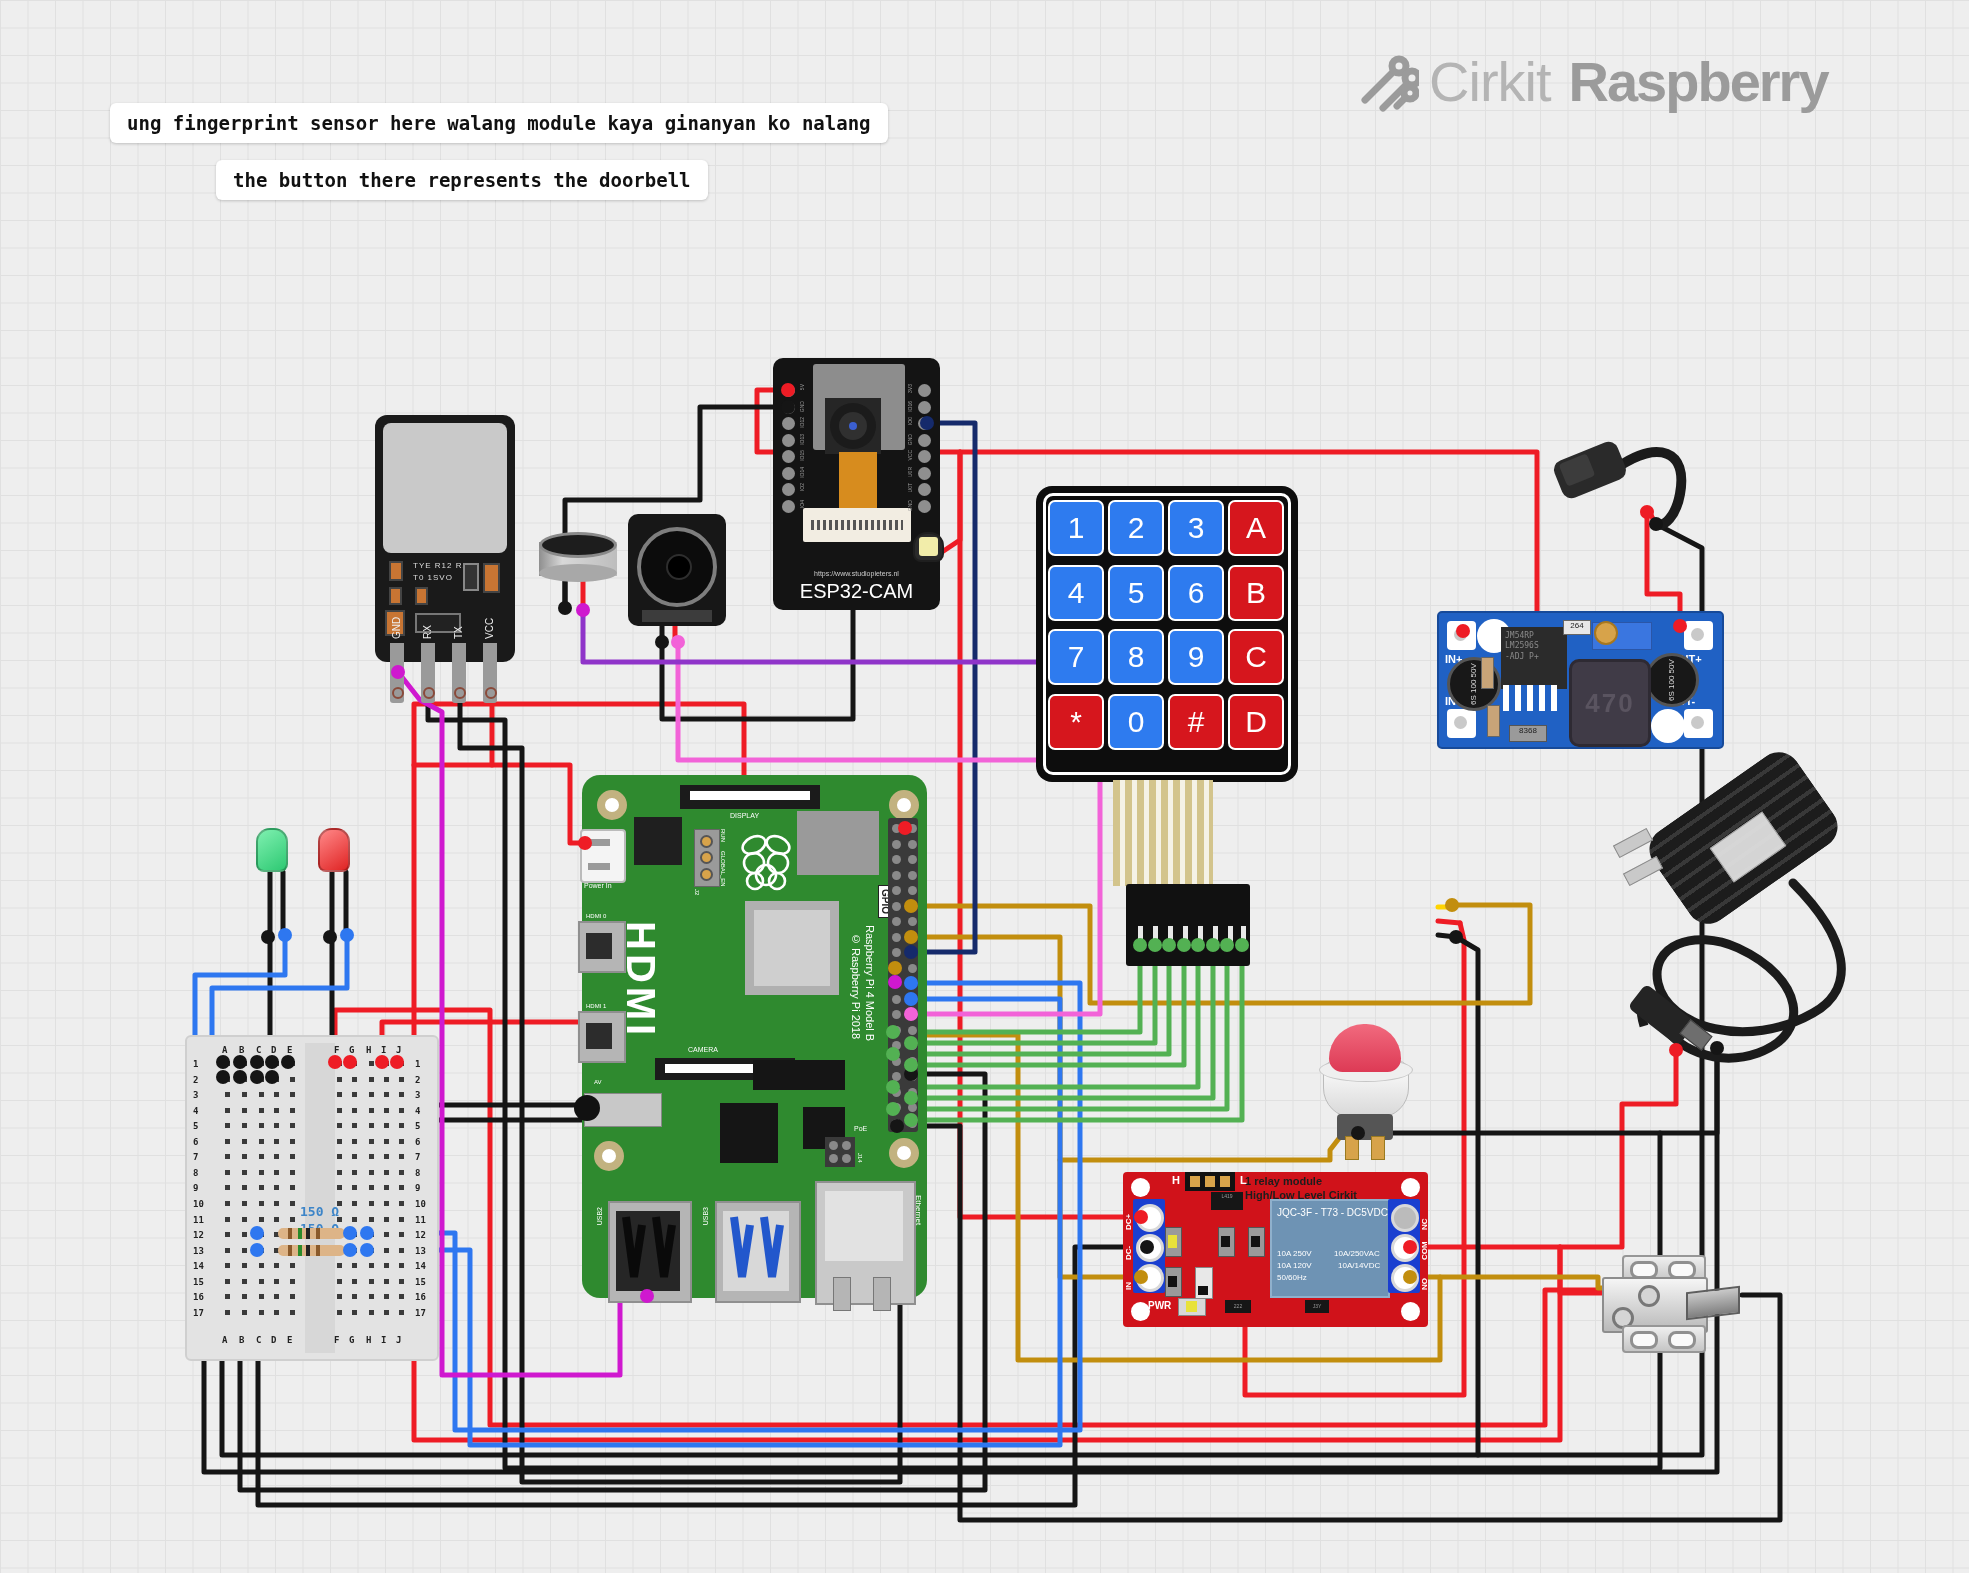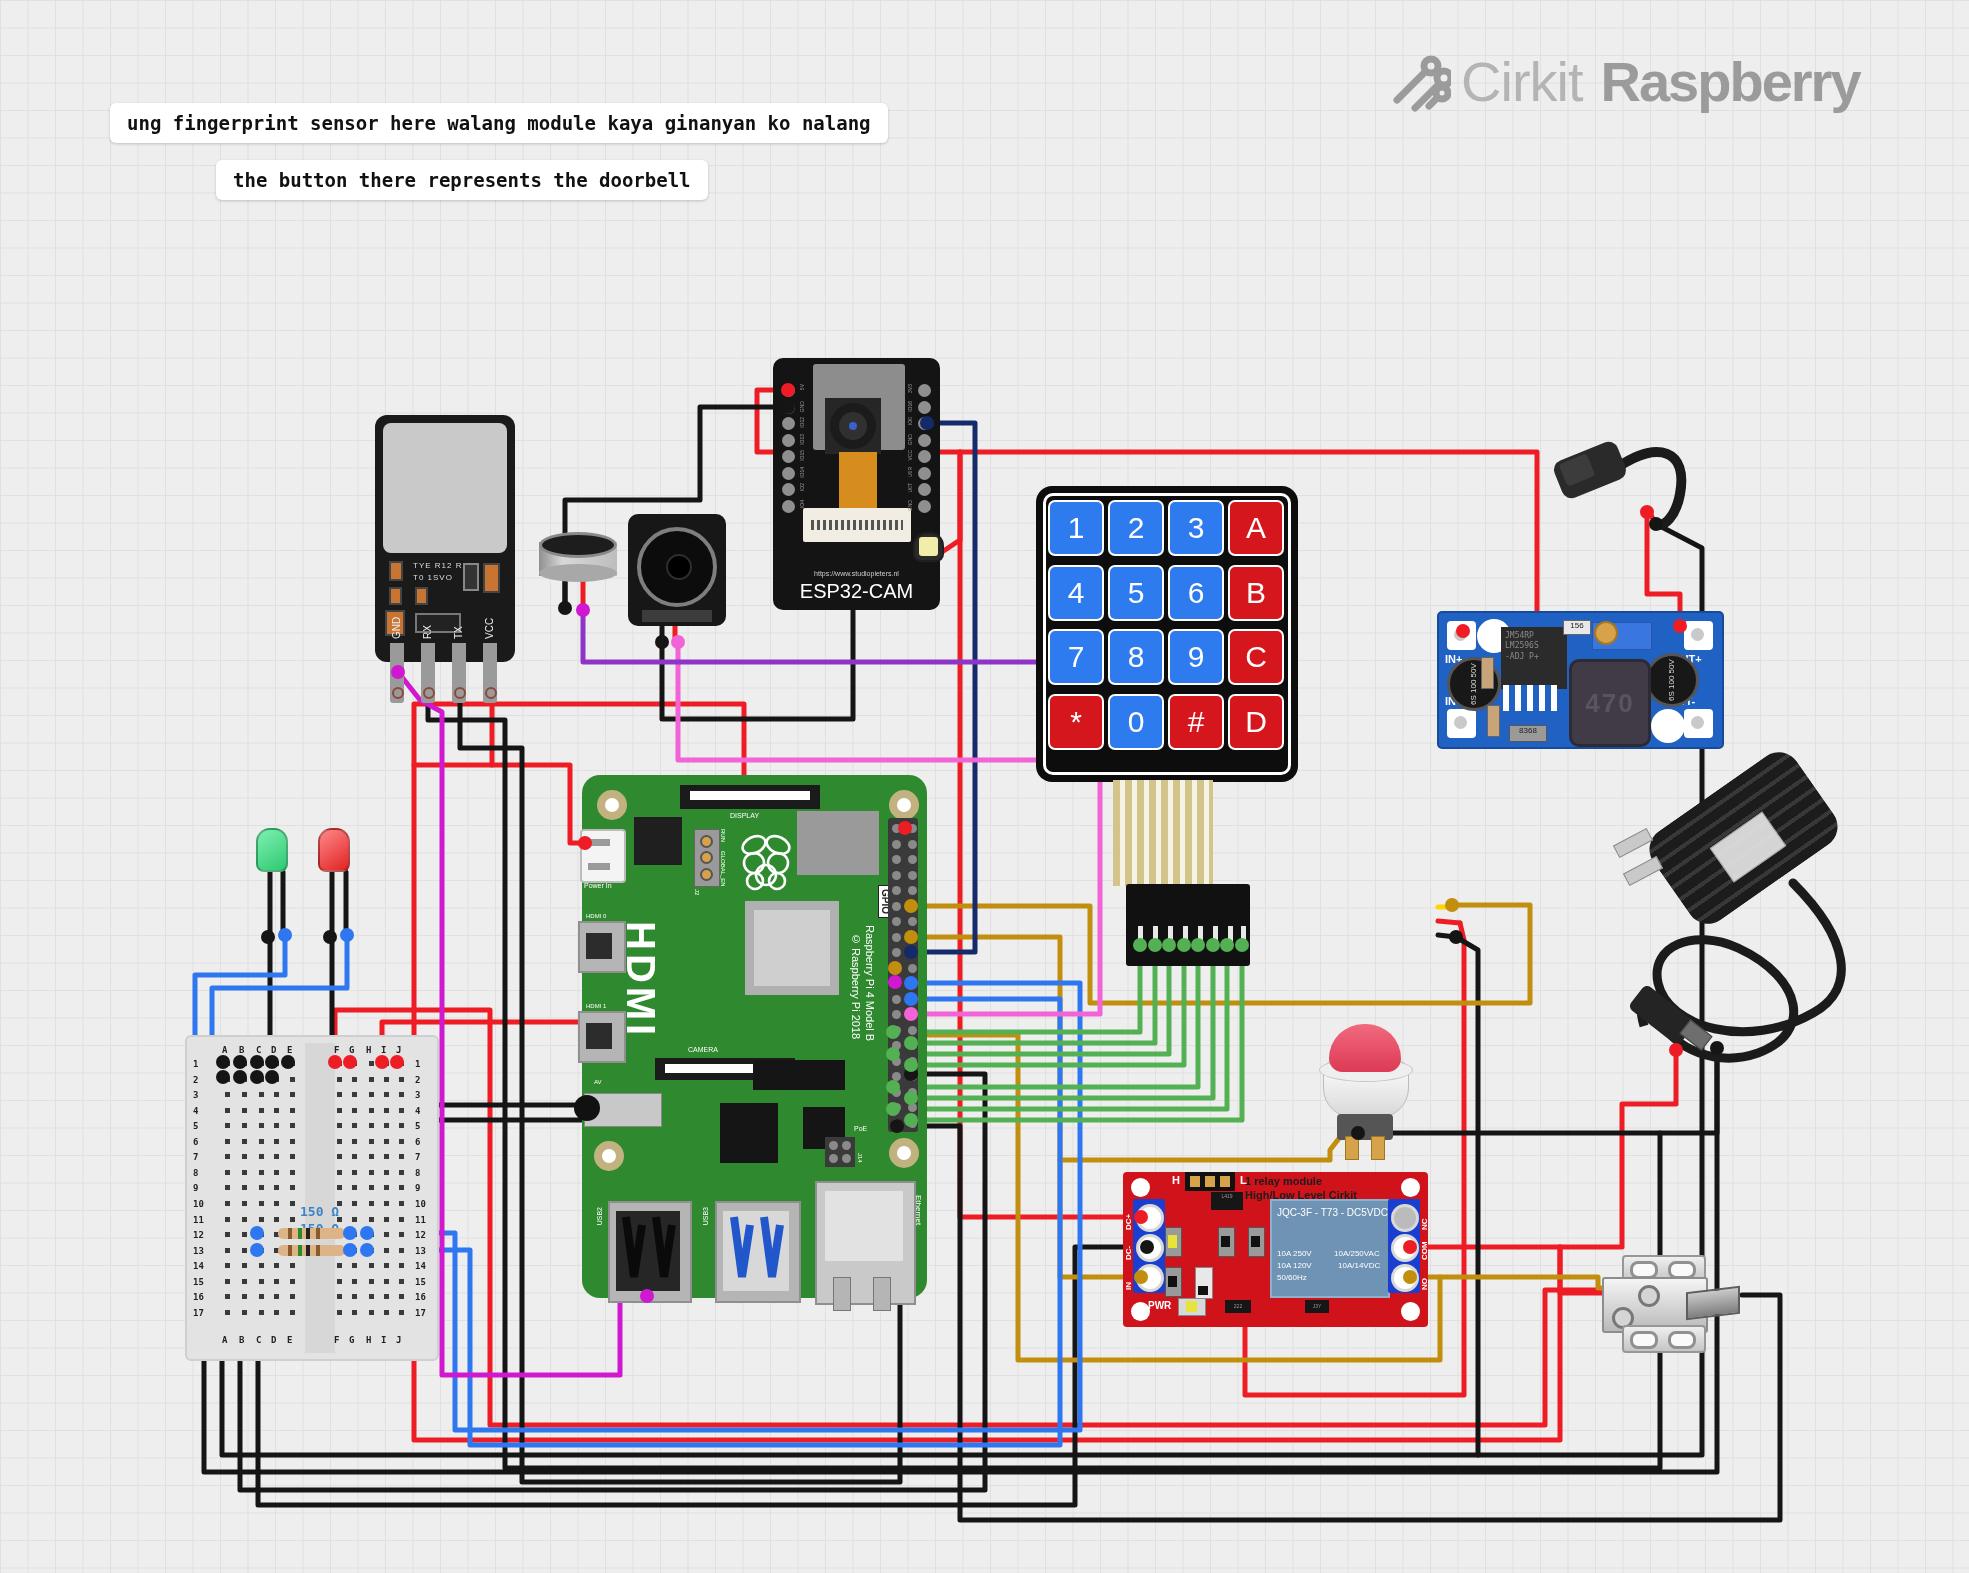--- a/index.html
+++ b/index.html
@@ -161,21 +161,21 @@
       <polyline points="1184,945 1184,1065 911,1065" fill="none" stroke="#53b153" stroke-width="5" stroke-linejoin="round" stroke-linecap="round"></polyline>
       <polyline points="1198,945 1198,1087 893,1087" fill="none" stroke="#53b153" stroke-width="5" stroke-linejoin="round" stroke-linecap="round"></polyline>
       <polyline points="1213,945 1213,1098 911,1098" fill="none" stroke="#53b153" stroke-width="5" stroke-linejoin="round" stroke-linecap="round"></polyline>
       <polyline points="1227,945 1227,1109 893,1109" fill="none" stroke="#53b153" stroke-width="5" stroke-linejoin="round" stroke-linecap="round"></polyline>
       <polyline points="1242,945 1242,1120 911,1120" fill="none" stroke="#53b153" stroke-width="5" stroke-linejoin="round" stroke-linecap="round"></polyline>
     </svg>
 
   <div class="note" style="left:216px;top:160px">the button there represents the doorbell</div>
   <div class="note" style="left:110px;top:103px">ung fingerprint sensor here walang module kaya ginanyan ko nalang</div>
 
-  <div class="logo" style="left:1385px;top:48px">
+  <div class="logo" style="left:1353px;top:48px">
     <svg width="66" height="66" viewBox="0 0 66 66">
       <g stroke="#9b9b9b" stroke-width="7" fill="none" stroke-linecap="round">
         <path d="M12 52 L40 24"></path>
           <circle cx="46" cy="18" r="7"></circle>
         <path d="M30 60 L54 36"></path>
           <circle cx="59" cy="30" r="7"></circle>
         <path d="M44 58 L52 50"></path>
           <circle cx="57" cy="45" r="6"></circle>
       </g>
     </svg>
@@ -331,21 +331,21 @@
     <div class="a" style="left:212px;top:96px;width:34px;height:34px;border-radius:50%;background:#fff"></div>
     <div class="cap" style="left:8px;top:44px">6S 100 50V</div>
     <div class="cap" style="left:206px;top:40px">6S 100 50V</div>
     <div class="ic" style="left:62px;top:14px;width:58px;height:54px">JM54RP
 LM2596S
 -ADJ P+</div>
     <div class="a" style="left:64px;top:72px;width:54px;height:26px;background:repeating-linear-gradient(90deg,#fff 0 6px,#2061c4 6px 12px)"></div>
     <div class="coil" style="left:130px;top:46px;width:76px;height:82px">470</div>
     <div class="a" style="left:153px;top:9px;width:58px;height:26px;background:#3a76e0;border:1px solid #2a56a8"></div>
     <div class="a" style="left:155px;top:8px;width:20px;height:20px;border-radius:50%;background:#d7a34a;border:2px solid #a8771e"></div>
-    <div class="a" style="left:124px;top:7px;width:26px;height:13px;background:#e8e8e8;color:#222;font-size:8px;text-align:center;border:1px solid #666">156</div>
+    <div class="a" style="left:124px;top:7px;width:26px;height:13px;background:#e8e8e8;color:#222;font-size:8px;text-align:center;border:1px solid #666">264</div>
     <div class="a" style="left:70px;top:112px;width:36px;height:15px;background:#9a9a9a;color:#222;font-size:8px;text-align:center;border:1px solid #555">8368</div>
     <div class="a" style="left:42px;top:44px;width:11px;height:30px;background:#c8a478;border:1px solid #666"></div>
     <div class="a" style="left:48px;top:92px;width:11px;height:30px;background:#c8a478;border:1px solid #666"></div>
   </div>
 
 
   <div class="comp" style="left:1315px;top:1022px;width:100px;height:118px">
     <div class="a" style="left:8px;top:38px;width:84px;height:56px;background:linear-gradient(180deg,#fff,#d8d8d8);border-radius:12px 12px 30px 30px;border:1px solid #bbb"></div>
     <div class="a" style="left:4px;top:36px;width:92px;height:22px;border-radius:50%;background:#efefef;border:1px solid #c5c5c5"></div>
     <div class="a" style="left:14px;top:2px;width:72px;height:48px;border-radius:36px 36px 14px 14px;background:linear-gradient(180deg,#f16a7e,#dd3a55)"></div>

